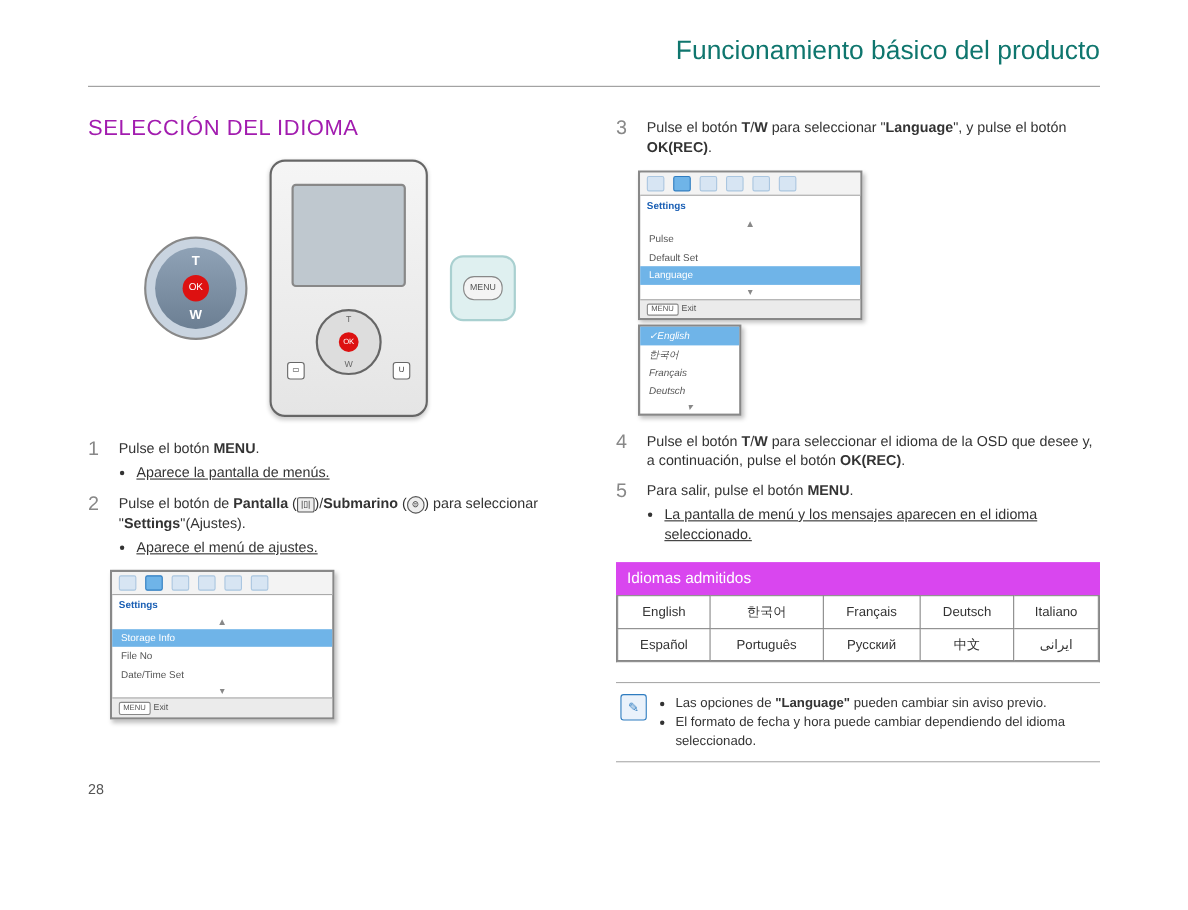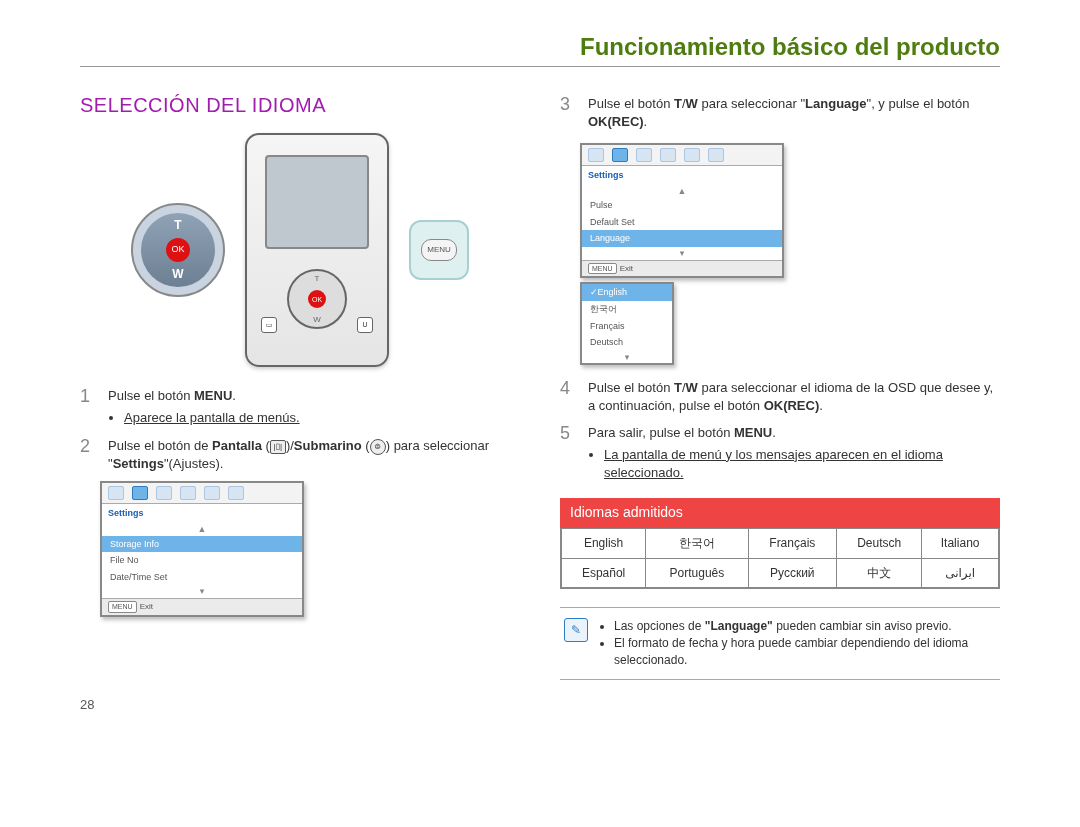--- a/index.html
+++ b/index.html
@@ -12,24 +12,24 @@
   }
   .page {
     width: 1000px;
     margin: 0 auto;
     padding: 30px 40px 20px 40px;
     box-sizing: border-box;
   }
   .top-title {
     text-align: right;
     font-size: 24px;
-    color: #4d7c0f;
-    font-weight: 700;
+    color: #0f766e;
+    font-weight: 400;
     border-bottom: 1px solid #999;
-    padding-bottom: 2px;
+    padding-bottom: 14px;
     margin-bottom: 20px;
   }
   .cols {
     display: flex;
     gap: 40px;
   }
   .col { flex: 1; }
   .section-h {
     color: #a21caf;
     font-size: 20px;
@@ -88,21 +88,21 @@
   .shot .tabs span.active { background:#6fb4e8; border-color:#2e7cc0; }
   .shot .title { color:#1a5fb4; font-weight:bold; padding:3px 6px; }
   .shot .row { padding:2px 8px; }
   .shot .row.sel { background:#6fb4e8; color:#fff; }
   .shot .foot { border-top:1px solid #aaa; background:#ebebeb; padding:2px 6px; font-size:8px; }
   .shot .menu-badge { display:inline-block; border:1px solid #888; padding:0 3px; border-radius:2px; background:#fff; margin-right:3px; font-size:7px; }
   .shot-wrap { position:relative; display:inline-block; }
 
   
   .lang-header {
-    background:#ef4444; color:#fff; padding:5px 10px; font-size:14px; margin-top:14px;
+    background:#d946ef; color:#fff; padding:5px 10px; font-size:14px; margin-top:14px;
   }
   .lang-table { width:100%; border-collapse:collapse; }
   .lang-table td { border:1px solid #888; padding:6px 4px; text-align:center; font-size:12px; }
   .lang-box { border:1px solid #888; border-top:none; }
 
   .note {
     display:flex; gap:10px; margin-top:18px; border-top:1px solid #aaa; border-bottom:1px solid #aaa; padding:10px 4px;
   }
   .note-icon {
     width:22px; height:22px; border:1px solid #2e7cc0; color:#2e7cc0; display:flex; align-items:center; justify-content:center;
@@ -162,20 +162,23 @@
           <ul class="bul">
               <li>Aparece la pantalla de menús.</li>
             </ul>
         </div>
       </div>
 
       <div class="step">
         <div class="step-num">2</div>
         <div class="step-body">
           <span>Pulse el botón de </span><b>Pantalla</b><span> (</span><span class="inline-icon">|▯|</span><span>)/</span><b>Submarino</b><span> (</span><span class="inline-icon round">⊜</span><span>) para seleccionar "</span><b>Settings</b><span>"(Ajustes).</span>
+          <ul class="bul">
+              <li>Aparece el menú de ajustes.</li>
+            </ul>
         </div>
       </div>
 
       <div class="shot">
         <div class="tabs">
             <span></span>
             <span class="active"></span>
             <span></span>
             <span></span>
             <span></span>
@@ -212,21 +215,21 @@
               <span></span>
             </div>
           <div class="title">Settings</div>
           <div style="text-align:center;color:#888;">▲</div>
           <div class="row">Pulse</div>
           <div class="row">Default Set</div>
           <div class="row sel">Language</div>
           <div style="text-align:center;color:#888;">▾</div>
           <div class="foot"><span class="menu-badge">MENU</span><span>Exit</span></div>
         </div>
-        <div class="submenu shot" style="width:90px; margin:0;">
+        <div class="submenu shot" style="width:90px; margin:0;font-style:italic;">
           <div class="row sel"><span class="chk">✓</span><span>English</span></div>
           <div class="row">한국어</div>
           <div class="row">Français</div>
           <div class="row">Deutsch</div>
           <div style="text-align:center;color:#888;">▾</div>
         </div>
       </div>
 
       
       <div class="step" style="margin-top:14px;">

